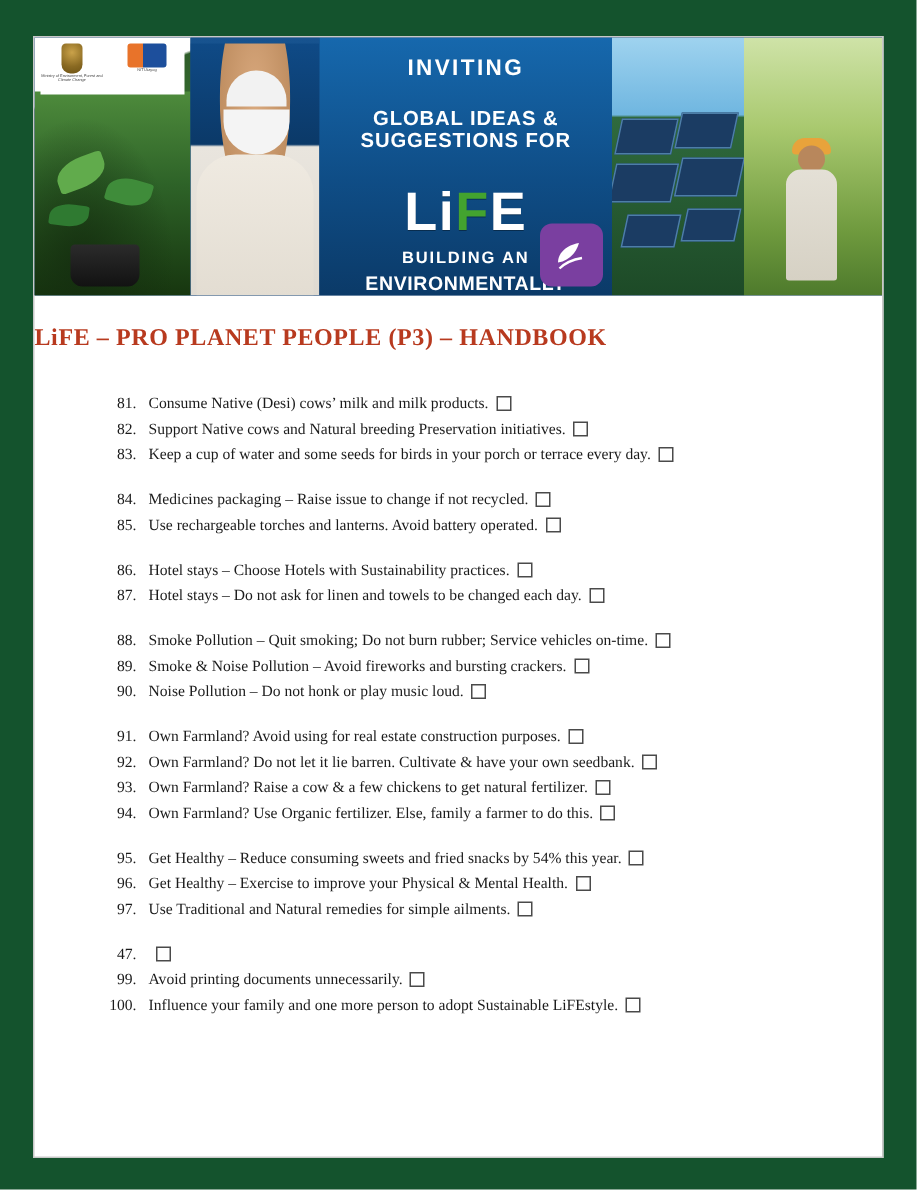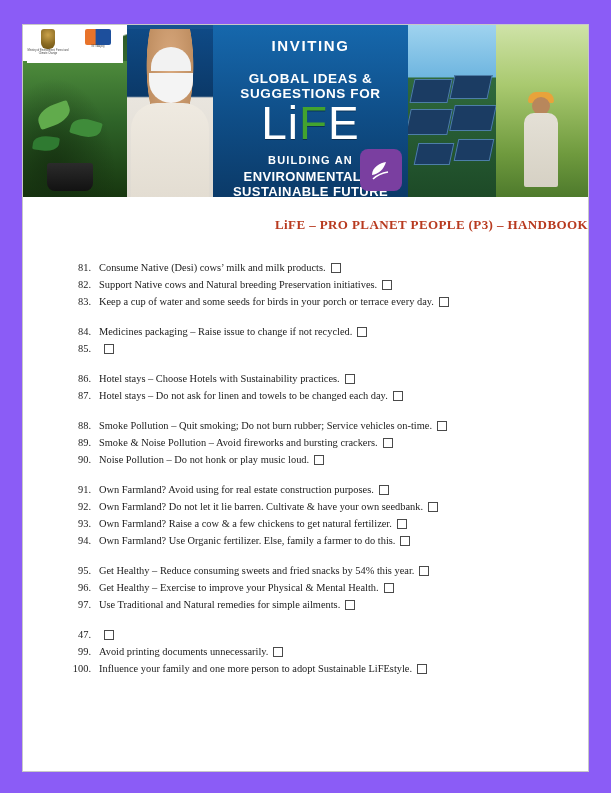--- a/index.html
+++ b/index.html
@@ -10,21 +10,21 @@
   body {
     width: 611px;
     height: 793px;
     font-family: "Liberation Sans", sans-serif;
     overflow: hidden;
   }
   .page {
     position: relative;
     width: 611px;
     height: 793px;
-    background: #8b5cf6;
+    background: #14532d;
     box-sizing: border-box;
   }
   .sheet {
     position: absolute;
     left: 22px;
     top: 24px;
     width: 567px;
     height: 748px;
     border: 1px solid #c8c8c8;
     box-sizing: border-box;
@@ -174,23 +174,23 @@
     font-weight: bold;
     letter-spacing: 1.6px;
   }
   .bt-line2 {
     margin-top: 17px;
     font-size: 13.5px;
     font-weight: bold;
     letter-spacing: 0.6px;
   }
   .life-word {
-    margin-top: 1px;
-    font-size: 46px;
-    font-weight: normal;
+    margin-top: 23px;
+    font-size: 36px;
+    font-weight: bold;
     letter-spacing: 1px;
     line-height: 0.95;
     color: #ffffff;
     text-shadow: 0 1px 0 rgba(0,0,0,.35);
   }
   .life-word .green { color: #43a32f; }
   .bt-line3 {
     margin-top: 8px;
     font-size: 11px;
     font-weight: bold;
@@ -263,24 +263,24 @@
     bottom: 94px;
     width: 26px;
     height: 11px;
     background: #e8a33b;
     border-radius: 10px 10px 3px 3px;
   }
 
   
   .doc-title {
     margin-top: 20px;
-    text-align: right;
+    text-align: left;
     color: #b83a1f;
     font-family: "Liberation Serif", serif;
-    font-size: 13px;
+    font-size: 16px;
     font-weight: bold;
     letter-spacing: 0.4px;
   }
 
   
   .list {
     margin: 26px 0 0 0;
     padding: 0 24px 0 46px;
   }
   .group { margin-bottom: 13px; }
@@ -396,21 +396,21 @@
             <div class="text"><span>Keep a cup of water and some seeds for birds in your porch or terrace every day.</span><span class="checkbox"></span></div>
           </div>
         </div>
         <div class="group">
           <div class="item">
             <div class="num">84.</div>
             <div class="text"><span>Medicines packaging – Raise issue to change if not recycled.</span><span class="checkbox"></span></div>
           </div>
           <div class="item">
             <div class="num">85.</div>
-            <div class="text"><span class="checkbox"></span></div>
+            <div class="text"><span>Use rechargeable torches and lanterns. Avoid battery operated.</span><span class="checkbox"></span></div>
           </div>
         </div>
         <div class="group">
           <div class="item">
             <div class="num">86.</div>
             <div class="text"><span>Hotel stays – Choose Hotels with Sustainability practices.</span><span class="checkbox"></span></div>
           </div>
           <div class="item">
             <div class="num">87.</div>
             <div class="text"><span>Hotel stays – Do not ask for linen and towels to be changed each day.</span><span class="checkbox"></span></div>

